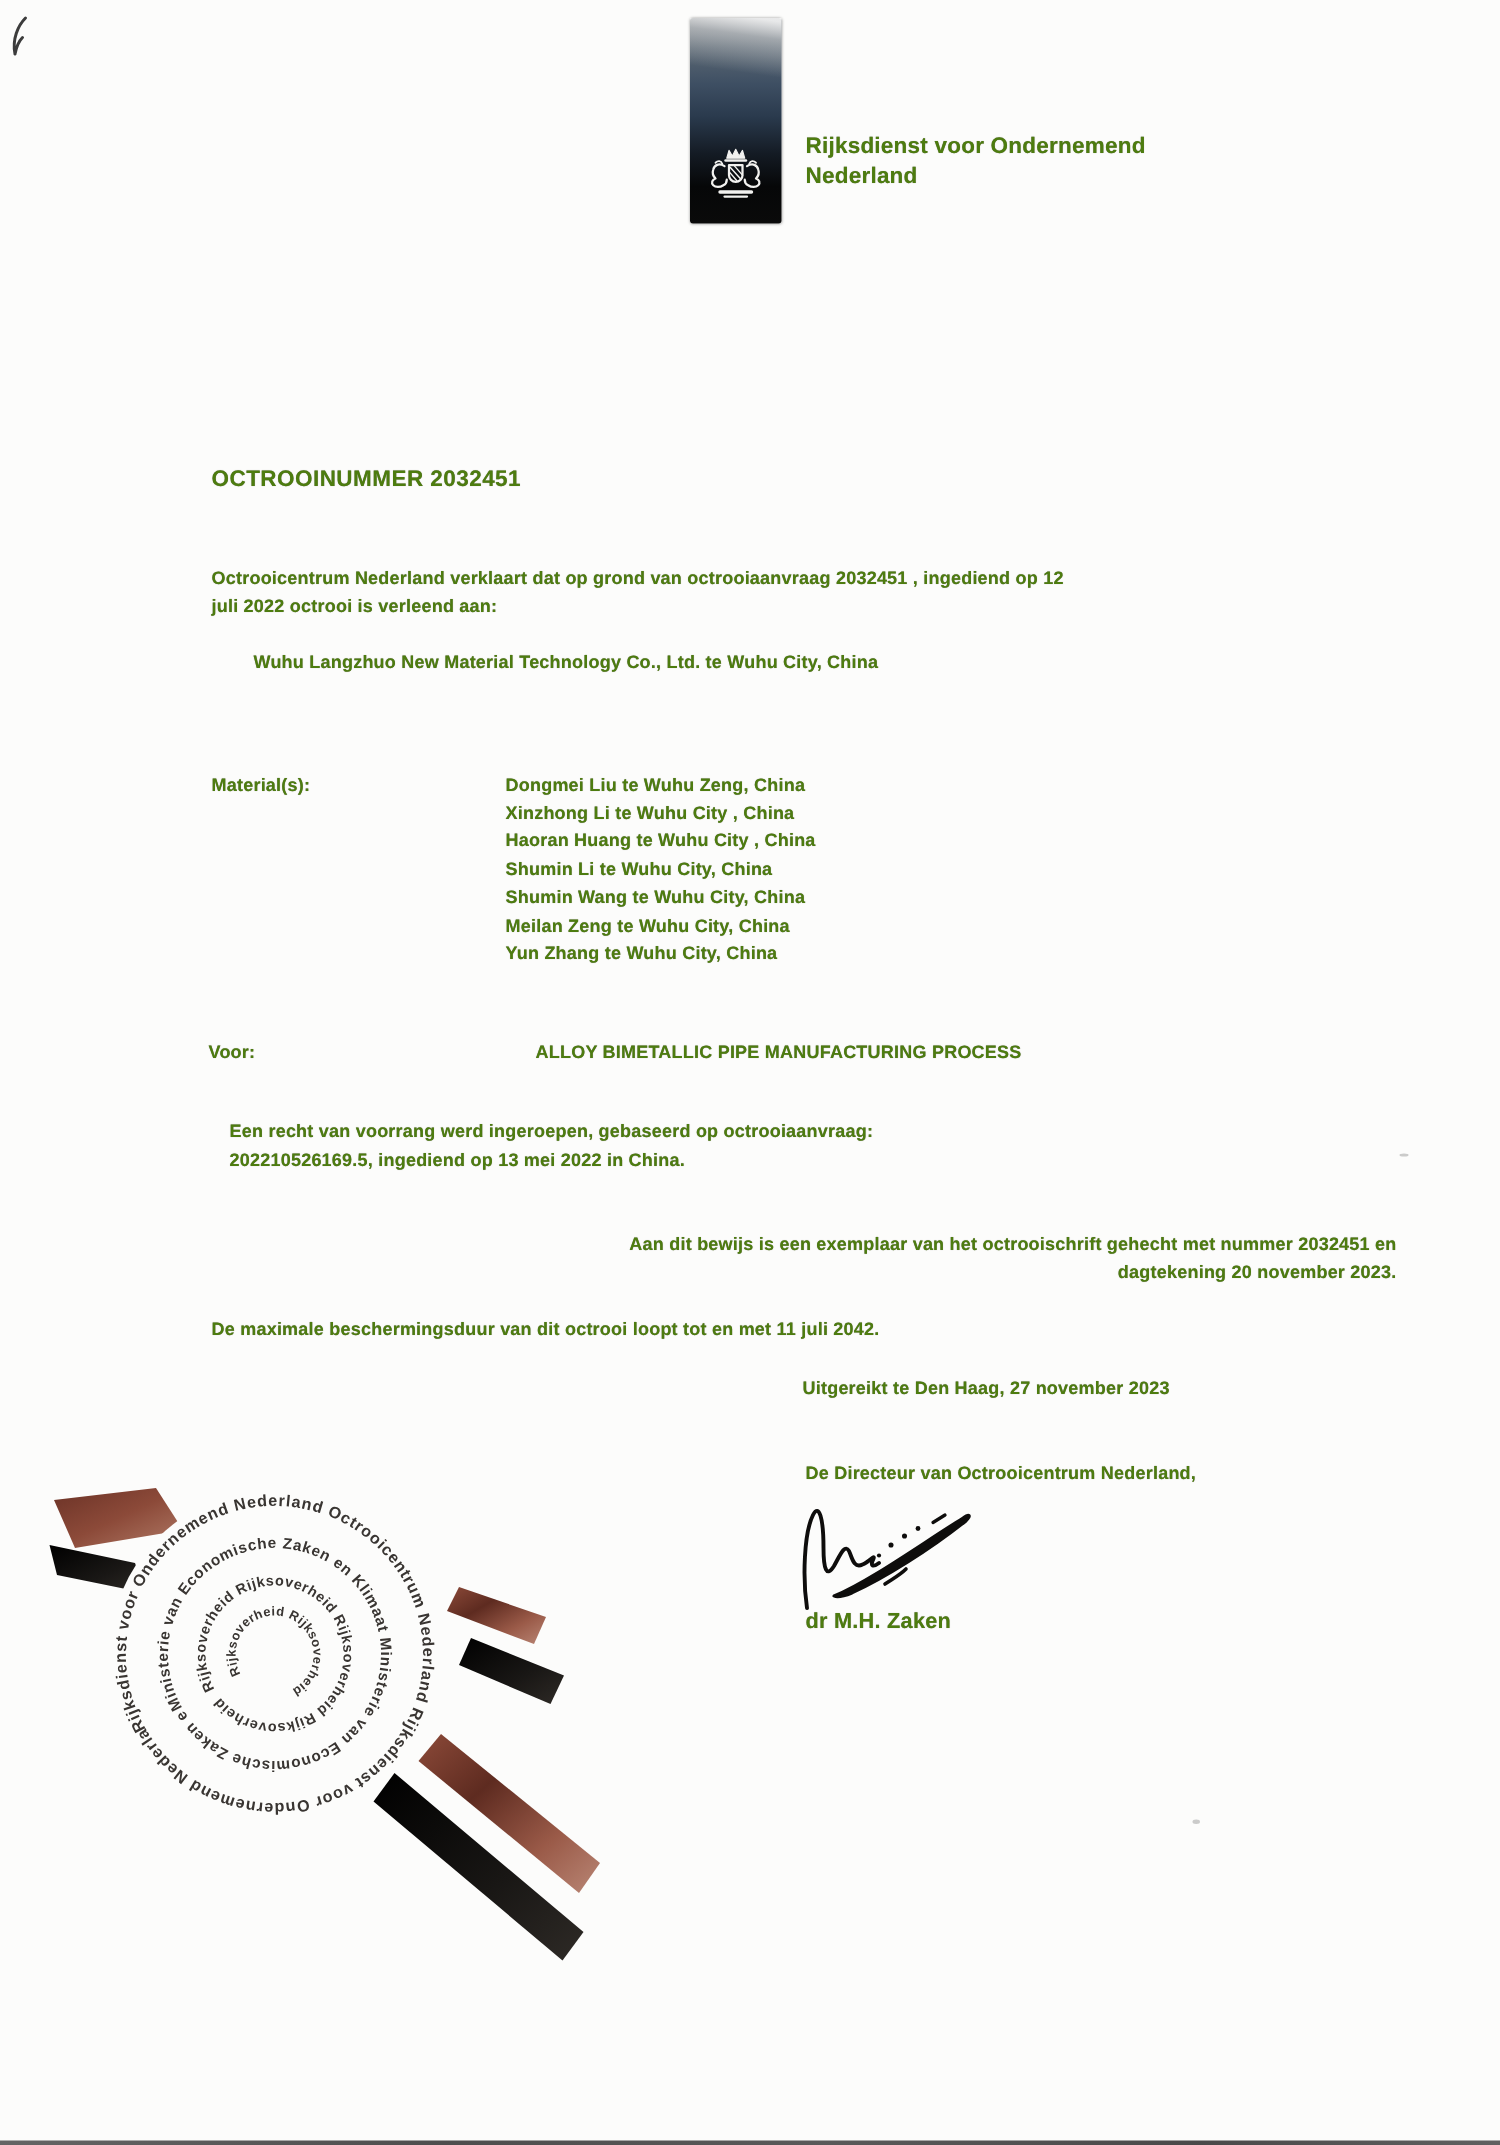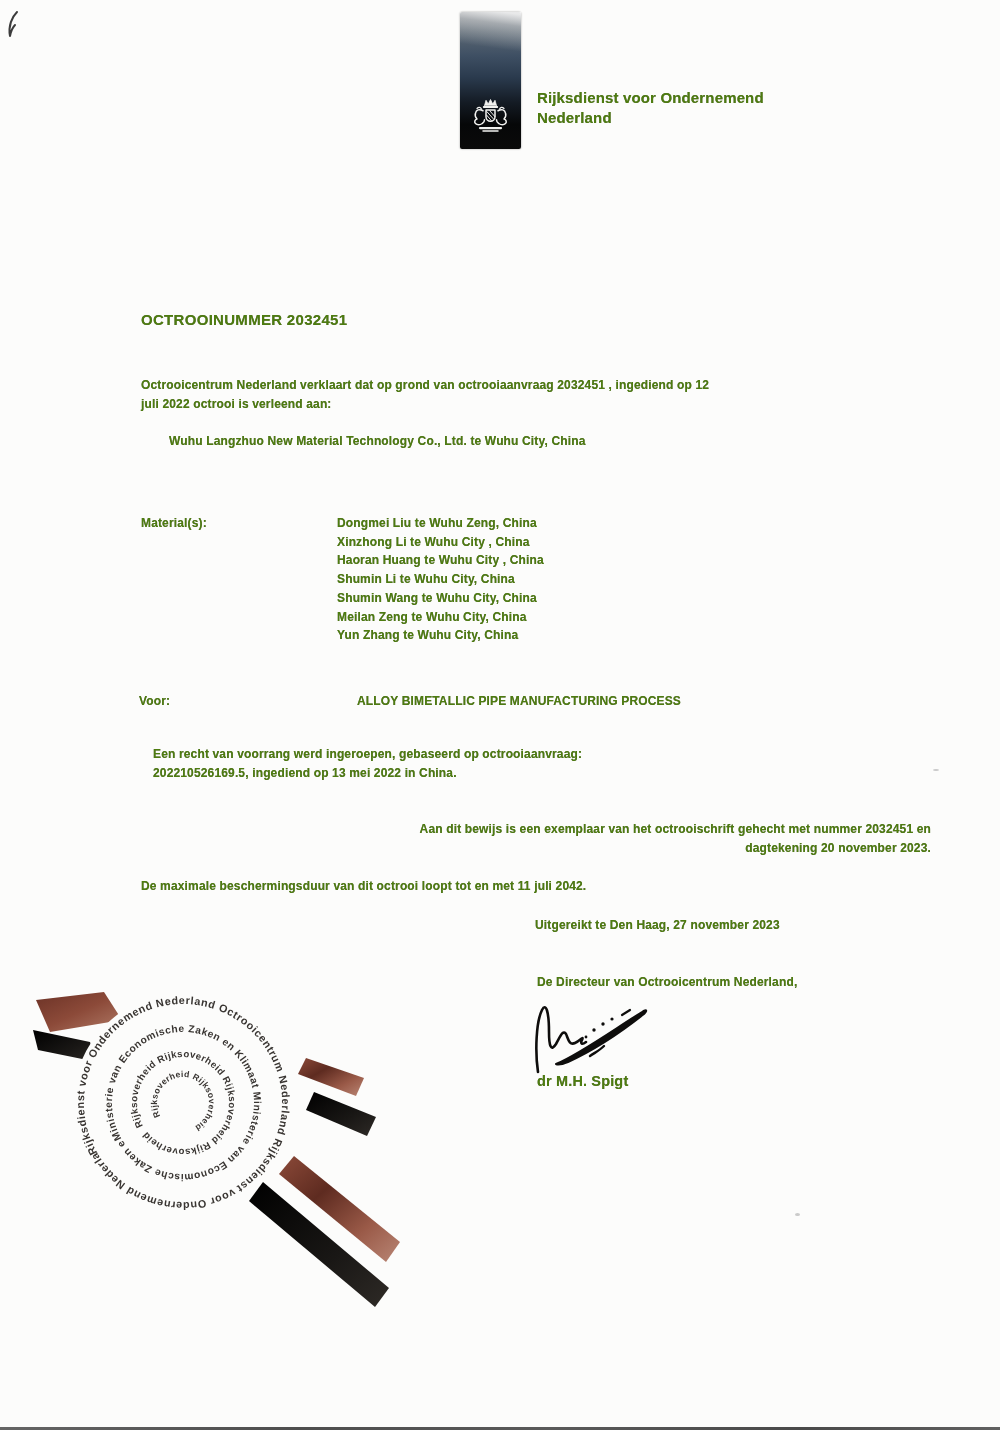--- a/index.html
+++ b/index.html
@@ -114,21 +114,21 @@
       <path d="M60,62 C66,58 70,56 74,52" stroke-width="2.4"></path>
 
       <circle cx="64" cy="36" r="1.7" fill="#0e0d0c" stroke="none"></circle>
       <circle cx="73" cy="30" r="1.7" fill="#0e0d0c" stroke="none"></circle>
       <circle cx="82" cy="25" r="1.6" fill="#0e0d0c" stroke="none"></circle>
       <path d="M92,21 l8,-5" stroke-width="2.2"></path>
       <circle cx="56" cy="43" r="1.4" fill="#0e0d0c" stroke="none"></circle>
     </g>
   </svg>
 
-  <div class="abs scan-text sig-name" style="left:537px;top:1073px;">dr M.H. Spigt</div>
+  <div class="abs scan-text sig-name" style="left:537px;top:1073px;">dr M.H. Zaken</div>
 
   <svg class="abs" style="left:0;top:970px;" width="430" height="360" viewBox="0 0 430 360">
     <defs>
       <linearGradient id="redGrad" x1="0" y1="0" x2="1" y2="1">
         <stop offset="0" stop-color="#8c4a39"></stop>
         <stop offset="0.35" stop-color="#5e2b20"></stop>
         <stop offset="0.7" stop-color="#9a5a48"></stop>
         <stop offset="1" stop-color="#b98675"></stop>
       </linearGradient>
       <linearGradient id="redGrad2" x1="0" y1="0" x2="1" y2="1">

